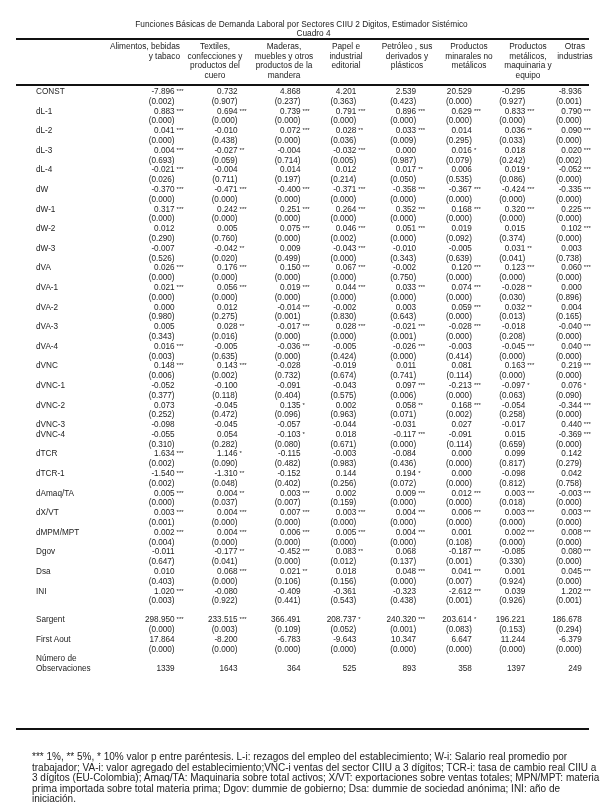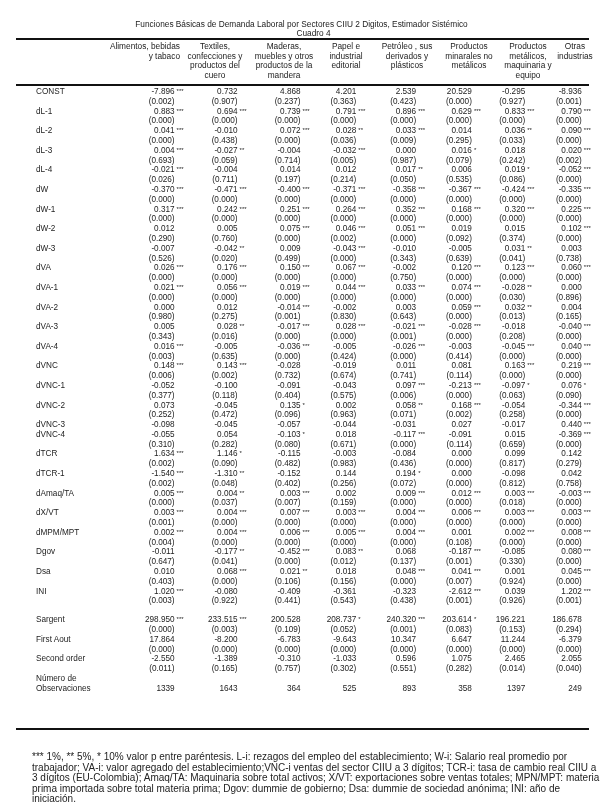--- a/index.html
+++ b/index.html
@@ -1058,21 +1058,21 @@
       </tr>
       <tr class="gap">
         <td></td>
       </tr>
       <tr>
         <td class="lbl">Sargent</td>
         <td class="val c1">298.950</td>
         <td class="star s1">***</td>
         <td class="val c2">233.515</td>
         <td class="star s2">***</td>
-        <td class="val c3">200.528</td>
+        <td class="val c3">366.491</td>
         <td class="star s3"></td>
         <td class="val c4">208.737</td>
         <td class="star s4">*</td>
         <td class="val c5">240.320</td>
         <td class="star s5">***</td>
         <td class="val c6">203.614</td>
         <td class="star s6">*</td>
         <td class="val c7">196.221</td>
         <td class="star s7"></td>
         <td class="val c8">186.678</td>
@@ -1126,58 +1126,20 @@
         <td class="star s3"></td>
         <td class="val c4">(0.000)</td>
         <td class="star s4"></td>
         <td class="val c5">(0.000)</td>
         <td class="star s5"></td>
         <td class="val c6">(0.000)</td>
         <td class="star s6"></td>
         <td class="val c7">(0.000)</td>
         <td class="star s7"></td>
         <td class="val c8">(0.000)</td>
-        <td class="star s8"></td>
-      </tr>
-      <tr>
-        <td class="lbl">Second order</td>
-        <td class="val c1">-2.550</td>
-        <td class="star s1"></td>
-        <td class="val c2">-1.389</td>
-        <td class="star s2"></td>
-        <td class="val c3">-0.310</td>
-        <td class="star s3"></td>
-        <td class="val c4">-1.033</td>
-        <td class="star s4"></td>
-        <td class="val c5">0.596</td>
-        <td class="star s5"></td>
-        <td class="val c6">1.075</td>
-        <td class="star s6"></td>
-        <td class="val c7">2.465</td>
-        <td class="star s7"></td>
-        <td class="val c8">2.055</td>
-        <td class="star s8"></td>
-      </tr>
-      <tr>
-        <td class="lbl"></td>
-        <td class="val c1">(0.011)</td>
-        <td class="star s1"></td>
-        <td class="val c2">(0.165)</td>
-        <td class="star s2"></td>
-        <td class="val c3">(0.757)</td>
-        <td class="star s3"></td>
-        <td class="val c4">(0.302)</td>
-        <td class="star s4"></td>
-        <td class="val c5">(0.551)</td>
-        <td class="star s5"></td>
-        <td class="val c6">(0.282)</td>
-        <td class="star s6"></td>
-        <td class="val c7">(0.014)</td>
-        <td class="star s7"></td>
-        <td class="val c8">(0.040)</td>
         <td class="star s8"></td>
       </tr>
       <tr>
         <td class="lbl">Número de</td>
       </tr>
       <tr class="obs">
         <td class="lbl">Observaciones</td>
         <td class="val c1">1339</td>
         <td class="star s1"></td>
         <td class="val c2">1643</td>

